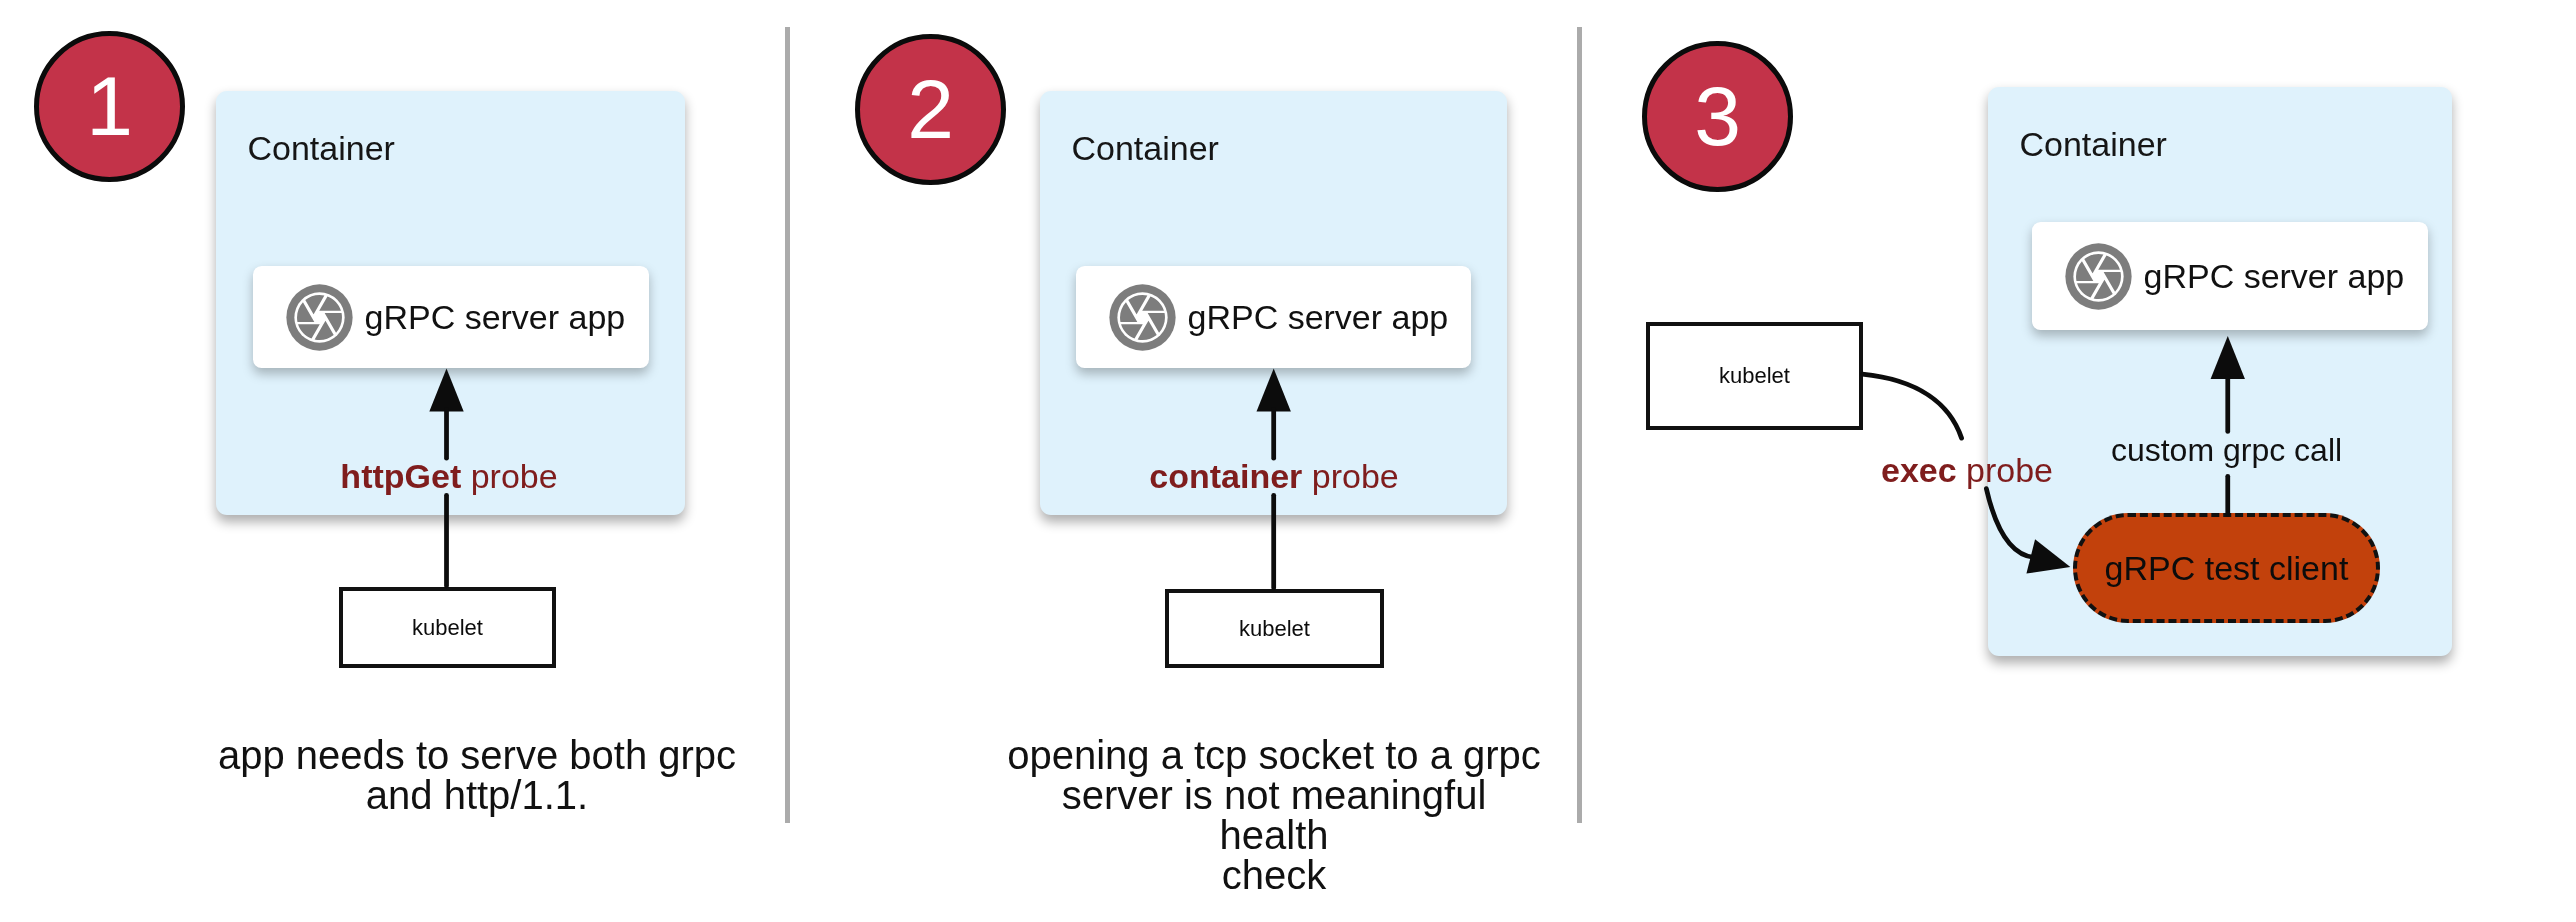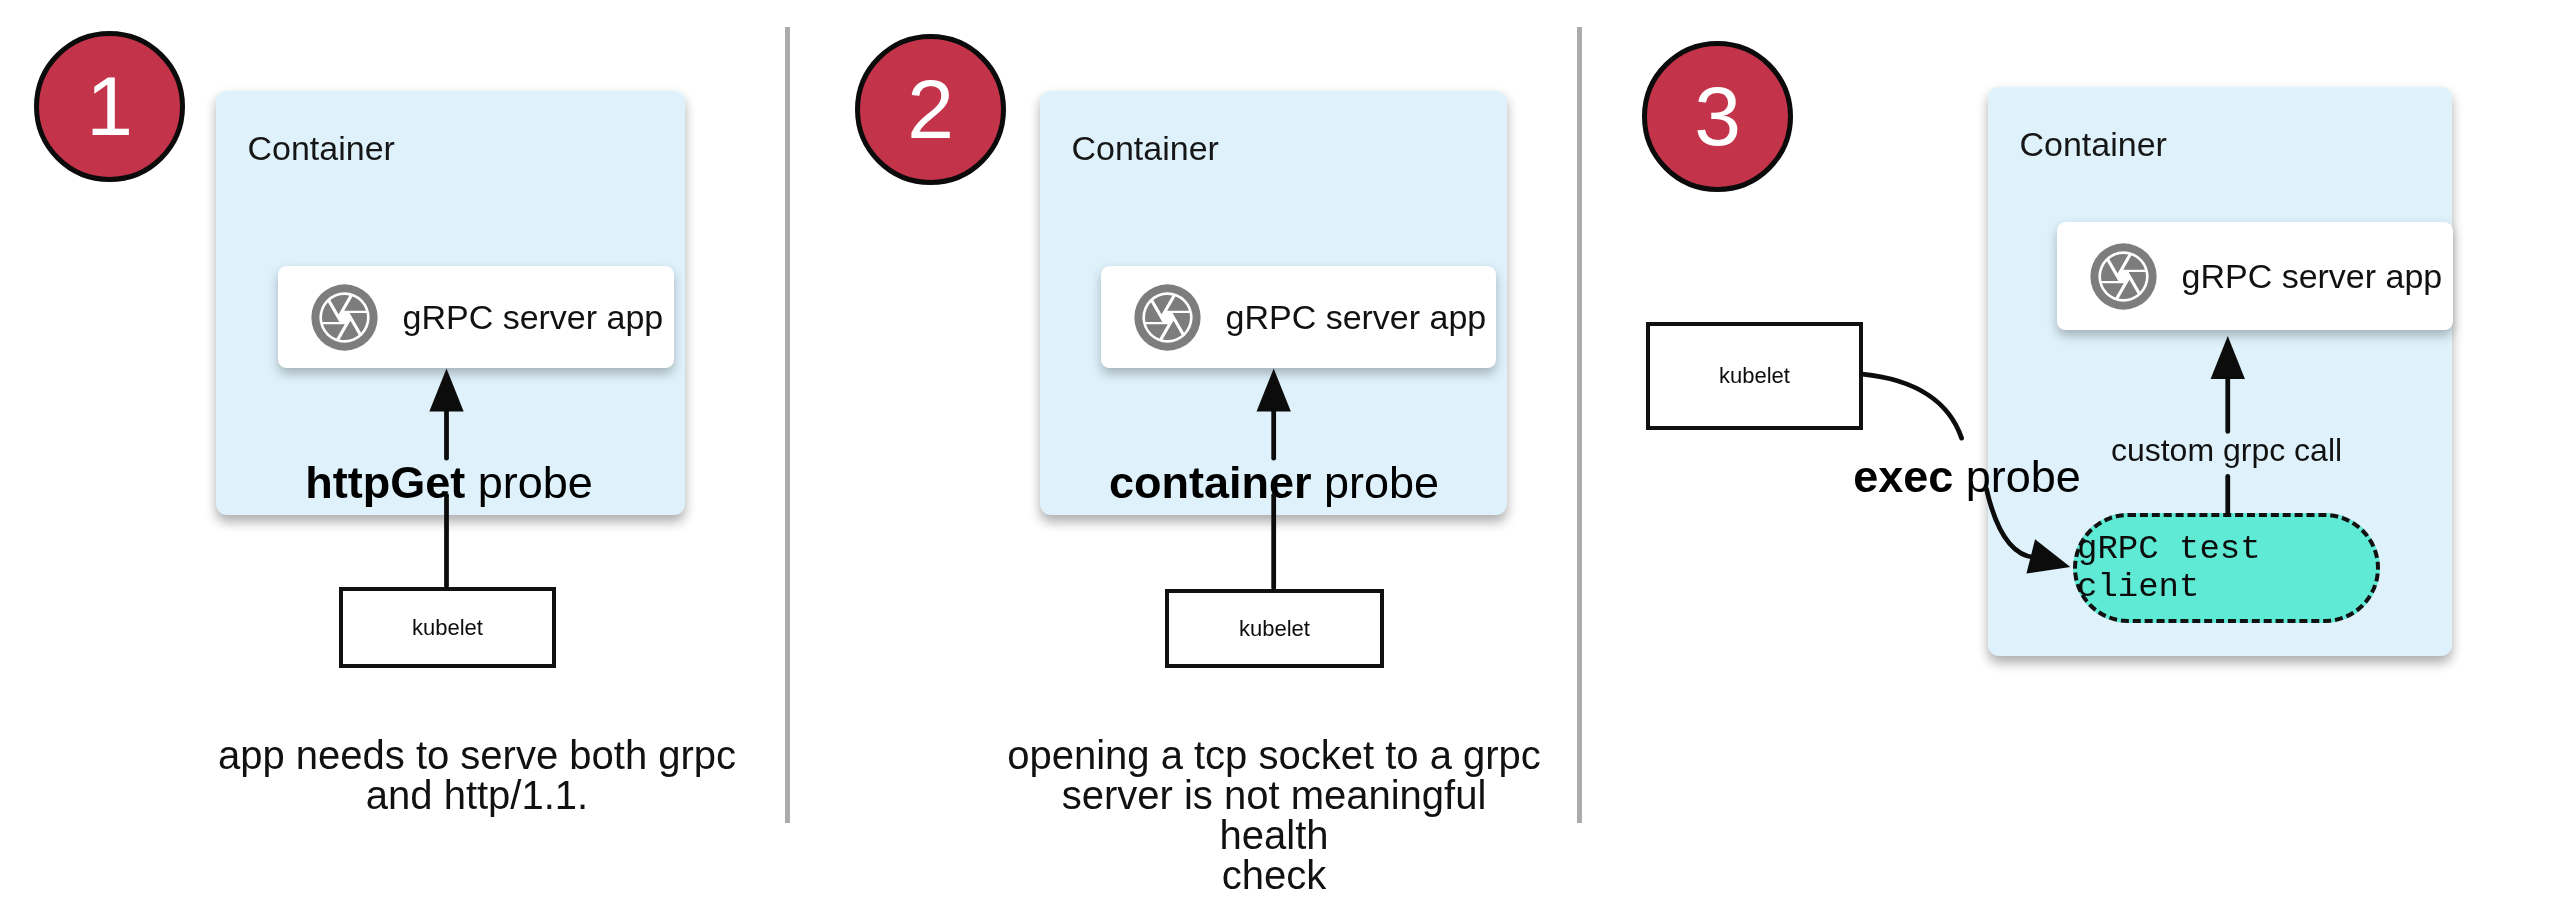--- a/index.html
+++ b/index.html
@@ -28,37 +28,37 @@
   
   .container-box{
     position:absolute;background:var(--container-blue);border-radius:11px;
     box-shadow:0 6.7px 11.4px rgba(0,0,0,0.32);
   }
   .container-label{position:absolute;left:31.5px;top:38px;font-size:34px;color:#161616;}
   
   .app-box{
     position:absolute;background:#fff;border-radius:8.6px;
     box-shadow:0 5.7px 10.5px rgba(0,0,0,0.26);
-    display:flex;align-items:center;gap:23px;padding-left:30.5px;margin-left:25px;
+    display:flex;align-items:center;gap:10px;padding-left:30.5px;
   }
   .app-label{font-size:34px;color:#111;}
   .aperture{width:71px;height:71px;flex:0 0 71px;}
   
   .kubelet-box{
     position:absolute;background:#fff;border:4.8px solid #111;
     display:flex;align-items:center;justify-content:center;font-size:22px;
   }
   
   .stadium{
-    position:absolute;background:#5eead4;border:4.8px dashed #111;border-radius:953px;
-    display:flex;align-items:center;justify-content:center;font-size:34px;font-family:Liberation Mono, monospace;
+    position:absolute;background:#c2410c;border:4.8px dashed #111;border-radius:953px;
+    display:flex;align-items:center;justify-content:center;font-size:34px;
   }
   
   .probe-label{
-    position:absolute;width:382px;text-align:center;font-size:45px;color:#000000;
+    position:absolute;width:382px;text-align:center;font-size:34px;color:#7f1d1d;
   }
   .probe-label b{font-weight:700;}
   .float-label{
     position:absolute;width:343px;text-align:center;font-size:32px;color:#111;
   }
   .caption{
     position:absolute;text-align:center;font-size:40px;line-height:40px;
     color:#111;white-space:pre-line;
   }
   svg.connectors{position:absolute;inset:0;pointer-events:none;}

